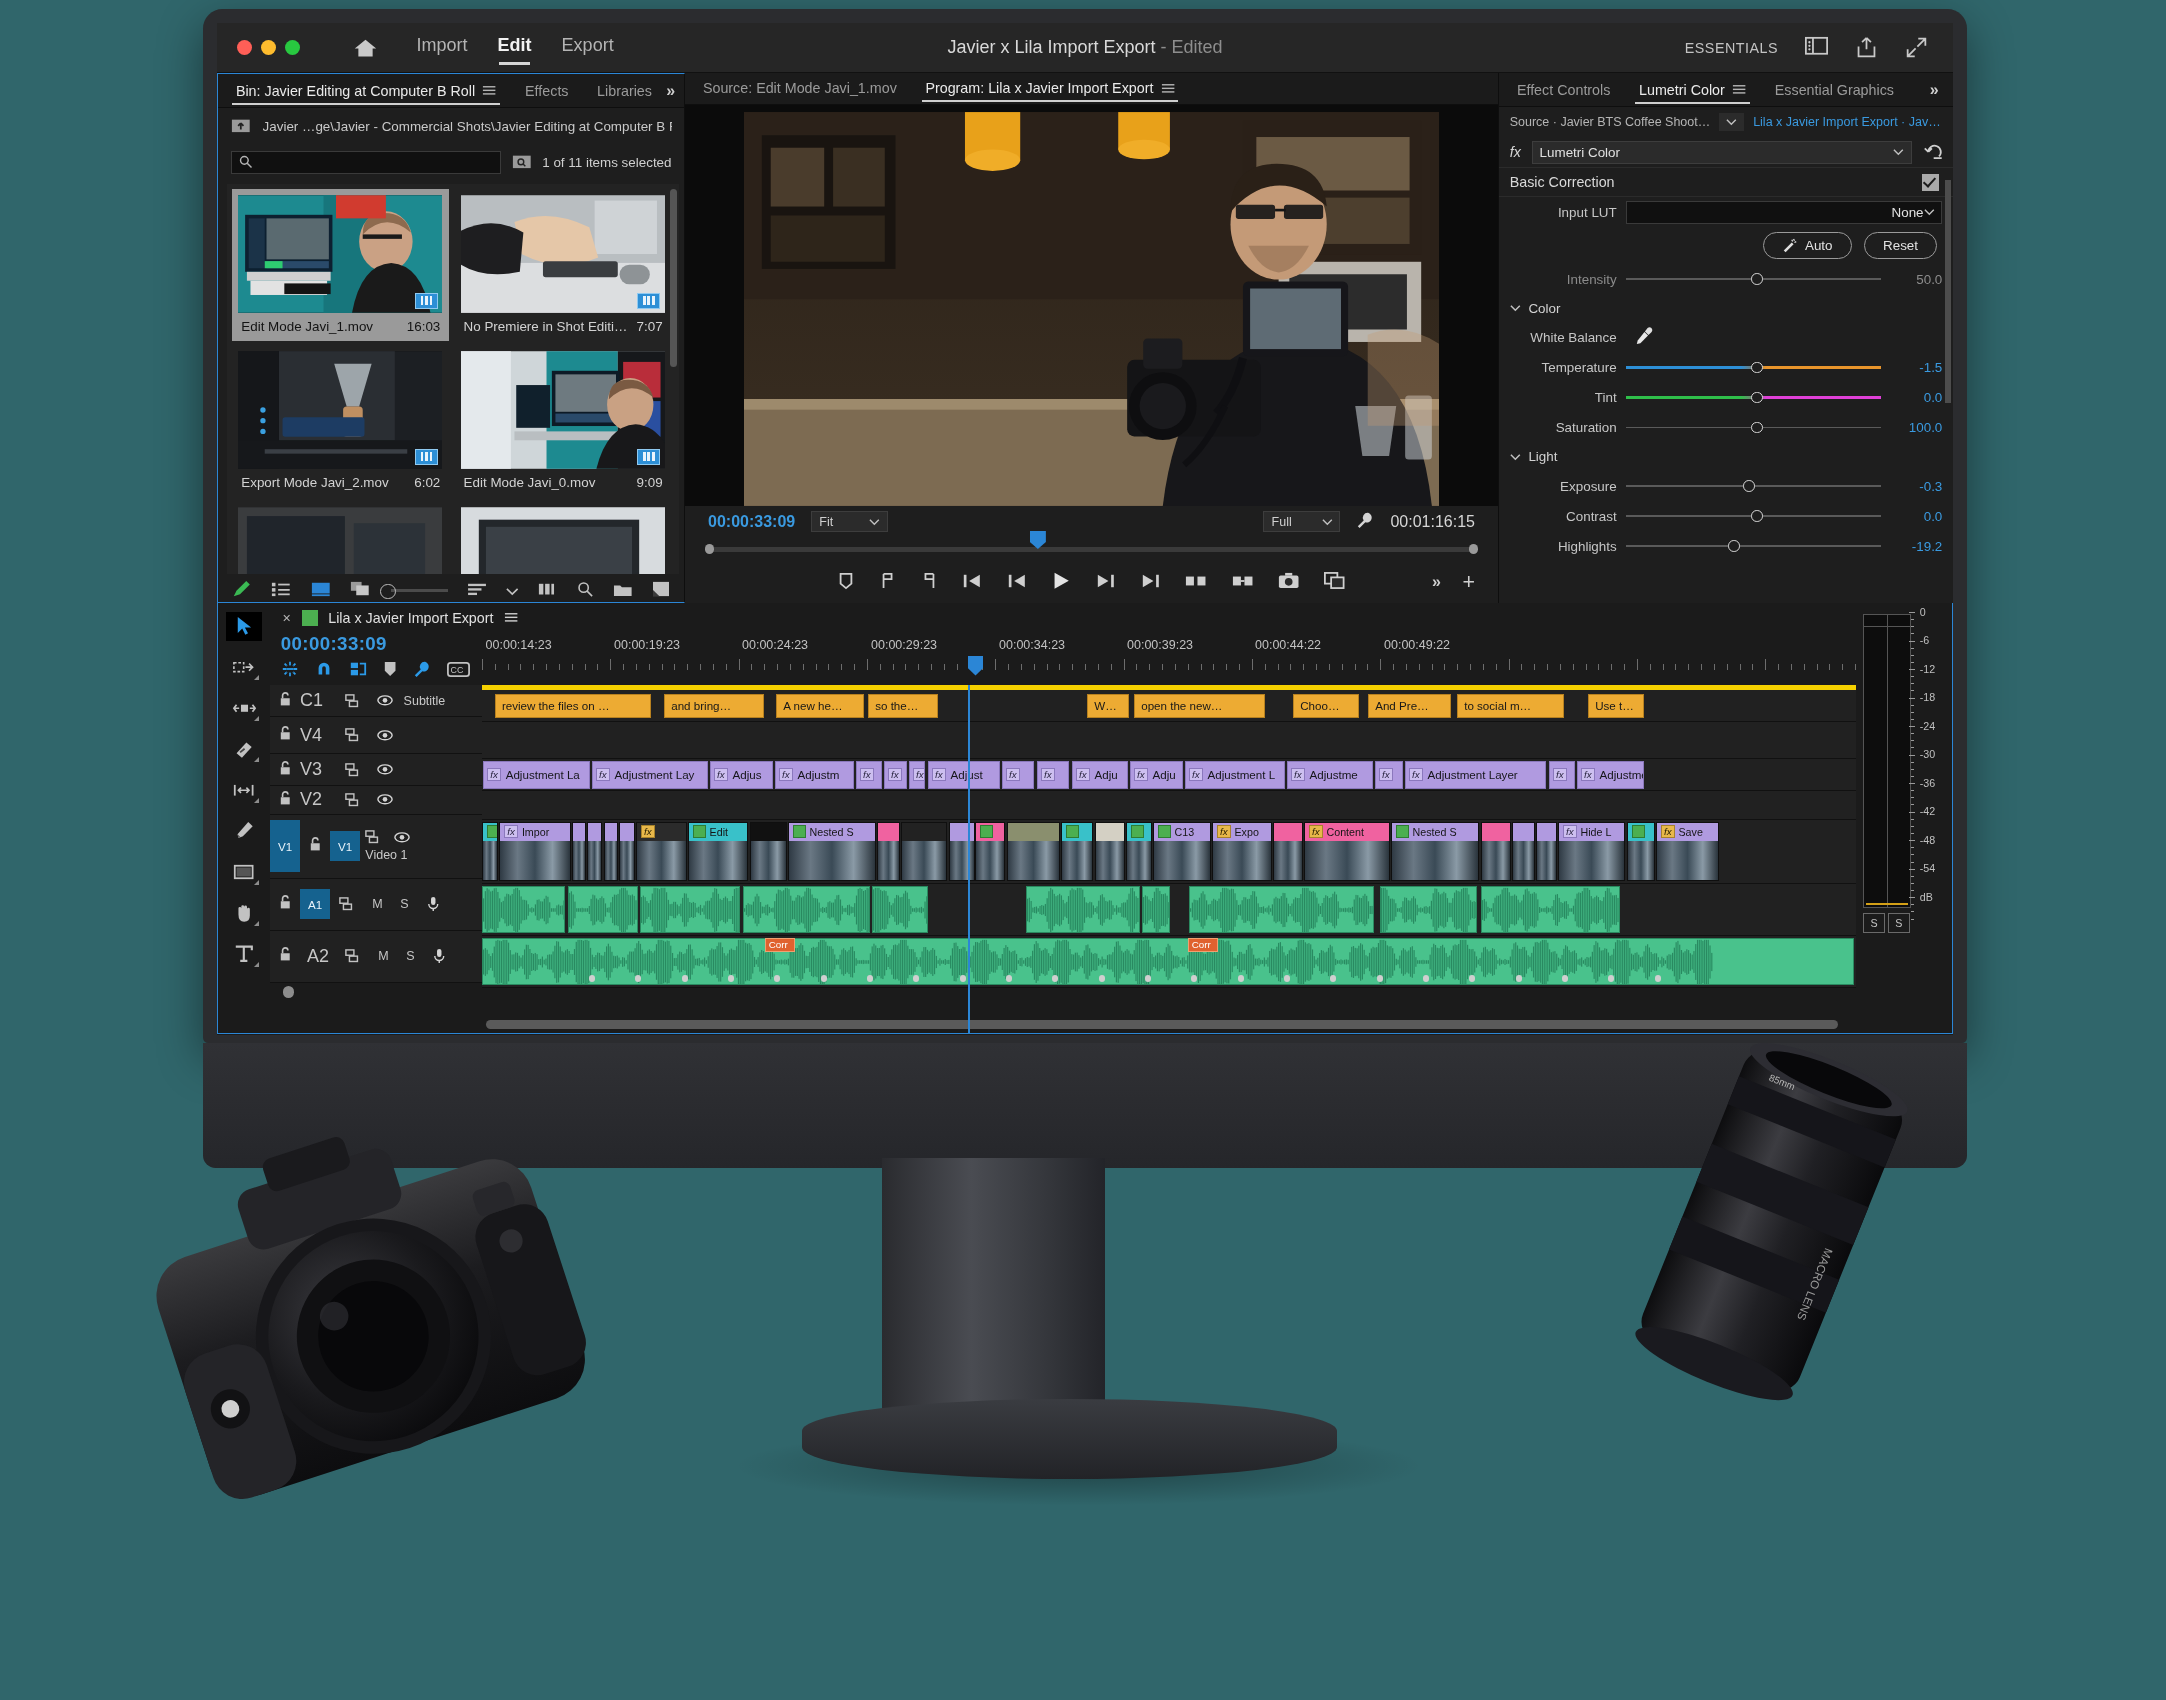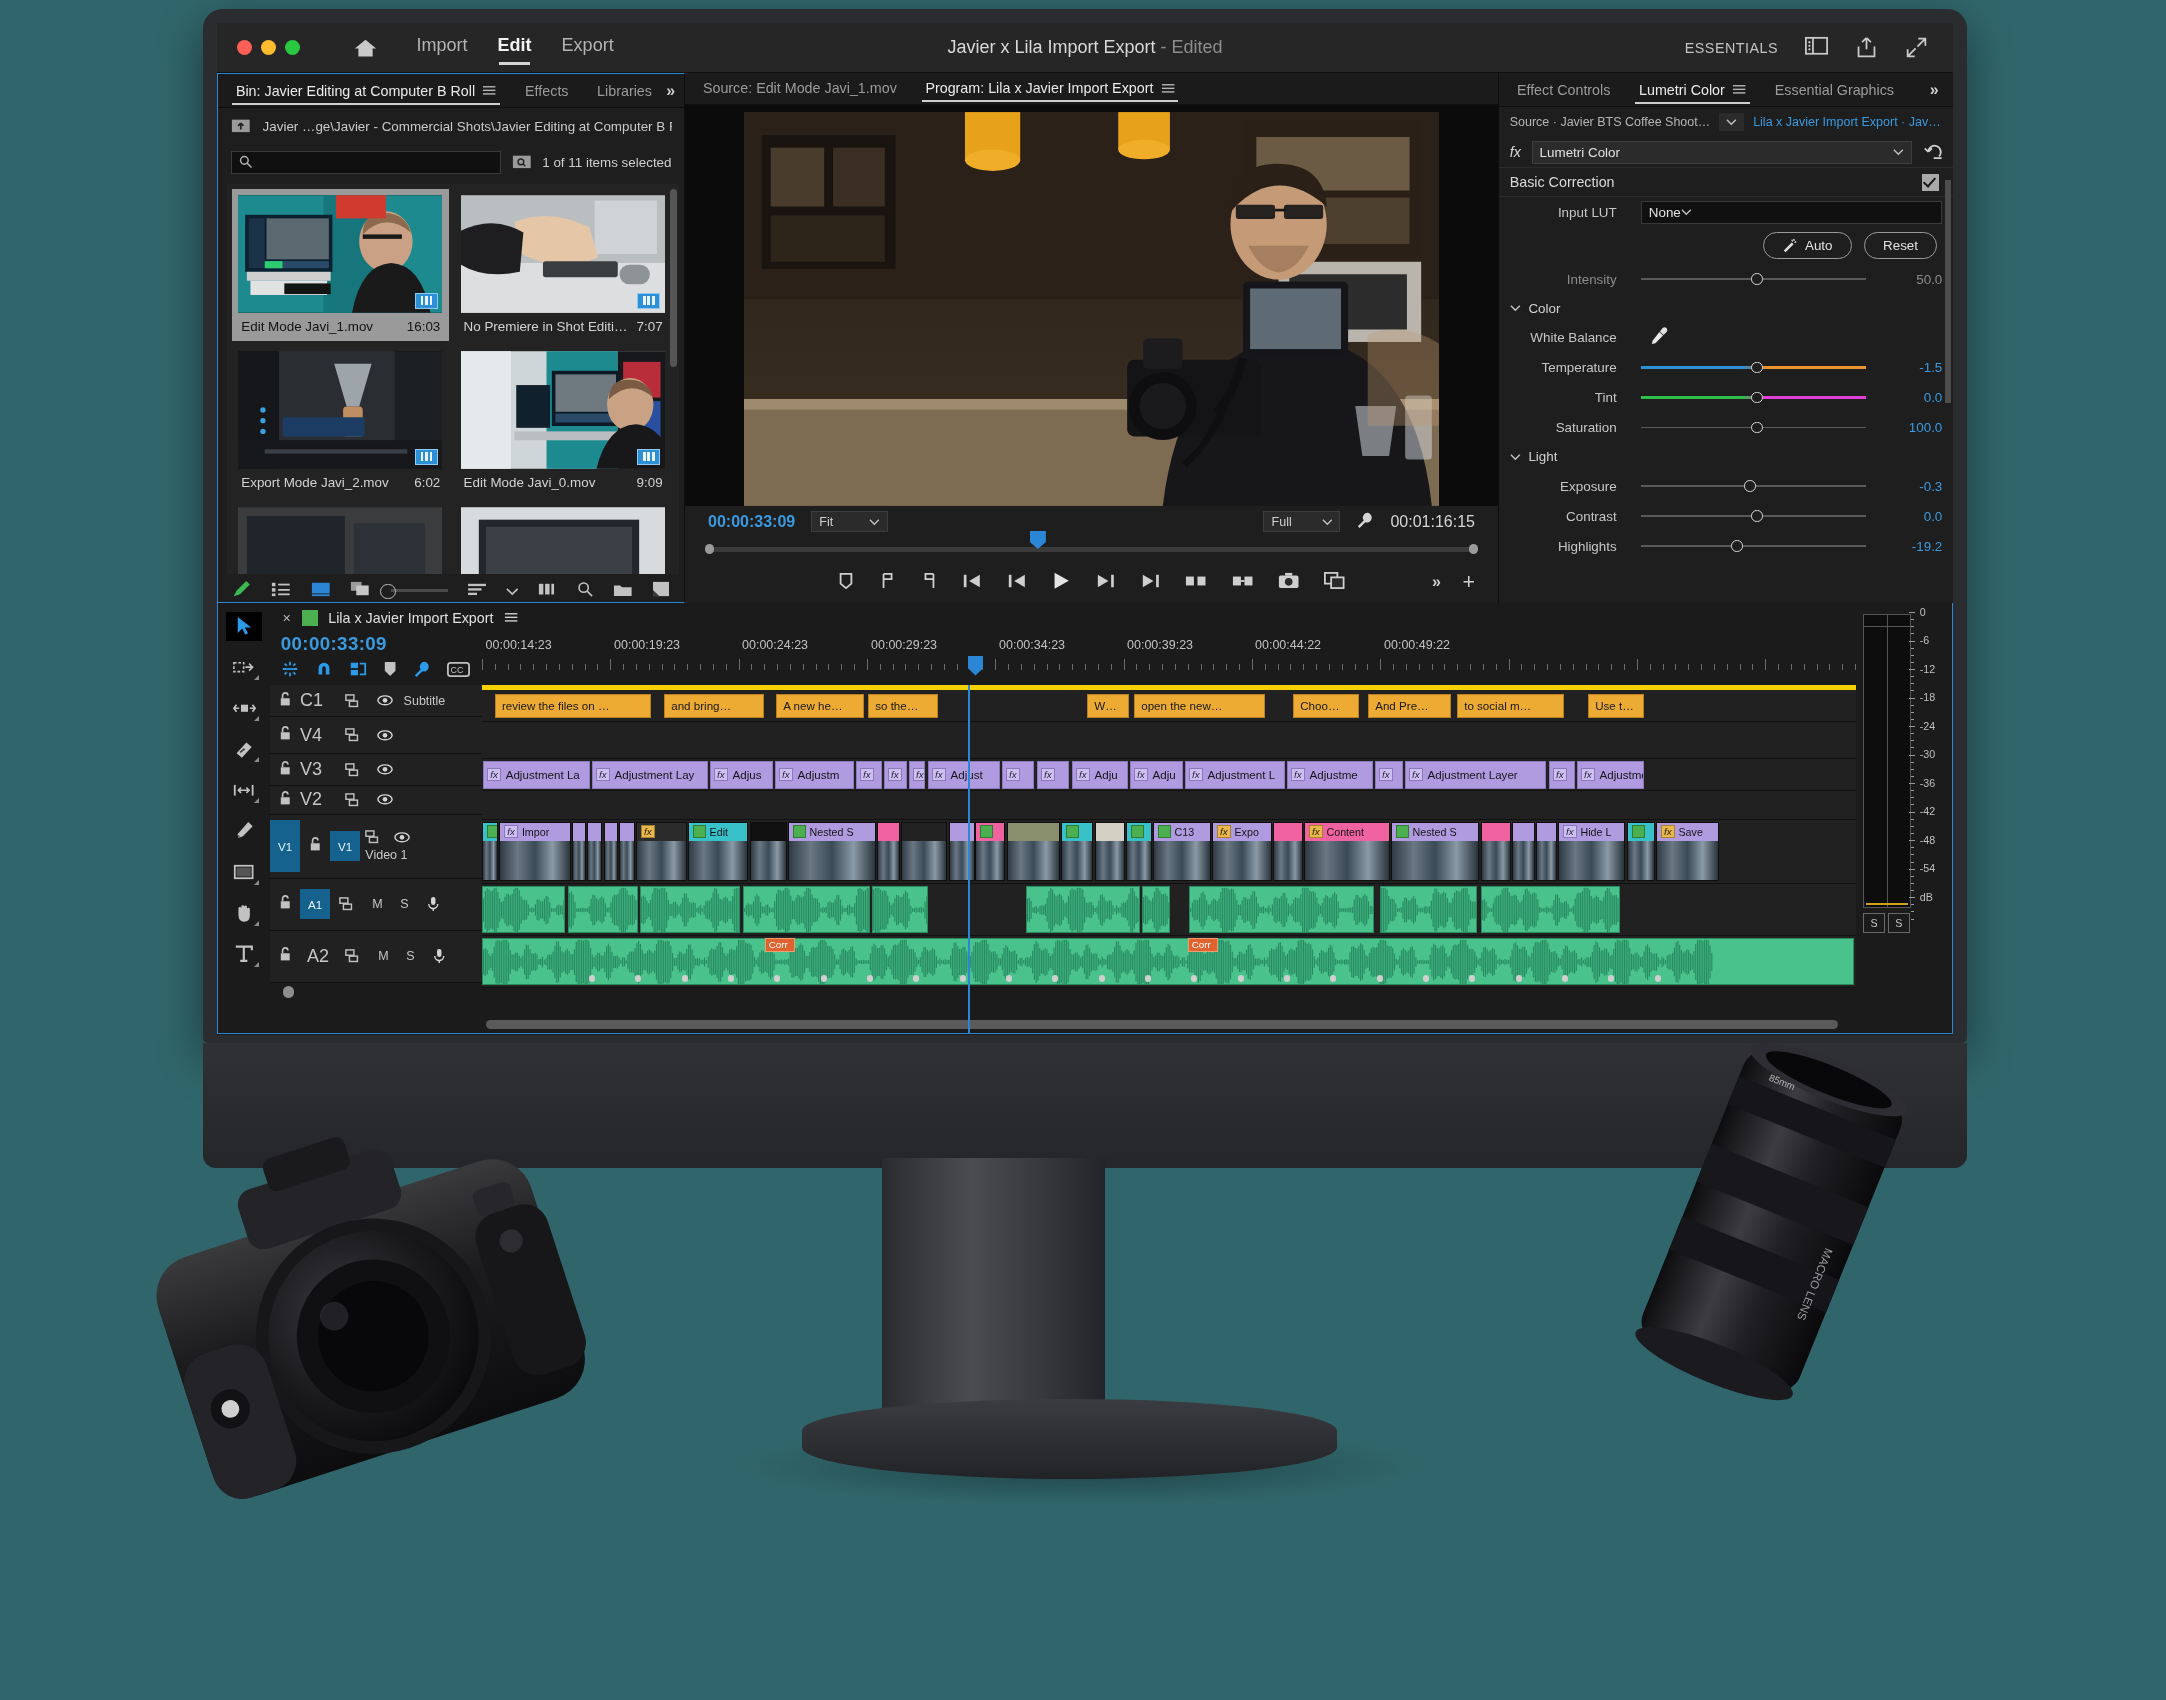--- a/index.html
+++ b/index.html
@@ -198,26 +198,26 @@
     height: 30px; display: flex; align-items: center; justify-content: space-between;
     padding: 0 14.3px 0 10.7px; background: #1e1e1e; border-top: 0.9px solid #2b2b2b;
     border-bottom: 0.9px solid #2b2b2b;
   }
   .lum-section .t { font-size: 14.3px; color: #d9d9d9; }
   .cb { width: 17px; height: 17px; background: #a9a9a9; position: relative; }
   .cb::after {
     content: ""; position: absolute; left: 4.5px; top: 1.8px; width: 5.3px; height: 9.8px;
     border: solid #1a1a1a; border-width: 0 2.2px 2.2px 0; transform: rotate(42deg);
   }
-  .row { height: 30px; display: flex; align-items: center; padding: 0 10.7px; gap: 24px; }
+  .row { height: 30px; display: flex; align-items: center; padding: 0 10.7px; gap: 9px; }
   .rlabel { width: 107px; text-align: right; font-size: 13.4px; color: #c6c6c6; }
   .rlabel.dim { color: #8b8b8b; }
   .rfield {
     flex: 1; height: 23px; background: #101010; border: 0.9px solid #3a3a3a;
-    display: flex; align-items: center; justify-content: flex-start; padding: 0 7.1px;
+    display: flex; align-items: center; justify-content: flex-end; padding: 0 7.1px;
     font-size: 13.4px; color: #e2e2e2;
   }
   .btnrow { height: 37px; display: flex; align-items: center; justify-content: flex-end; gap: 12.5px; padding: 0 16px; }
   .pillbtn {
     height: 27px; padding: 0 18px; border: 0.9px solid #9a9a9a; border-radius: 13.4px;
     display: flex; align-items: center; gap: 7.1px; color: #e2e2e2; font-size: 13.4px;
   }
   .slider { flex: 1; position: relative; height: 23px; display: flex; align-items: center; }
   .strack { width: 100%; height: 1.8px; background: #5a5a5a; }
   .strack.temp { background: linear-gradient(90deg,#2d8fd6 0%,#2d8fd6 45%,#7a7a6a 50%,#e9952b 55%,#e9952b 100%); height: 2.7px; }

